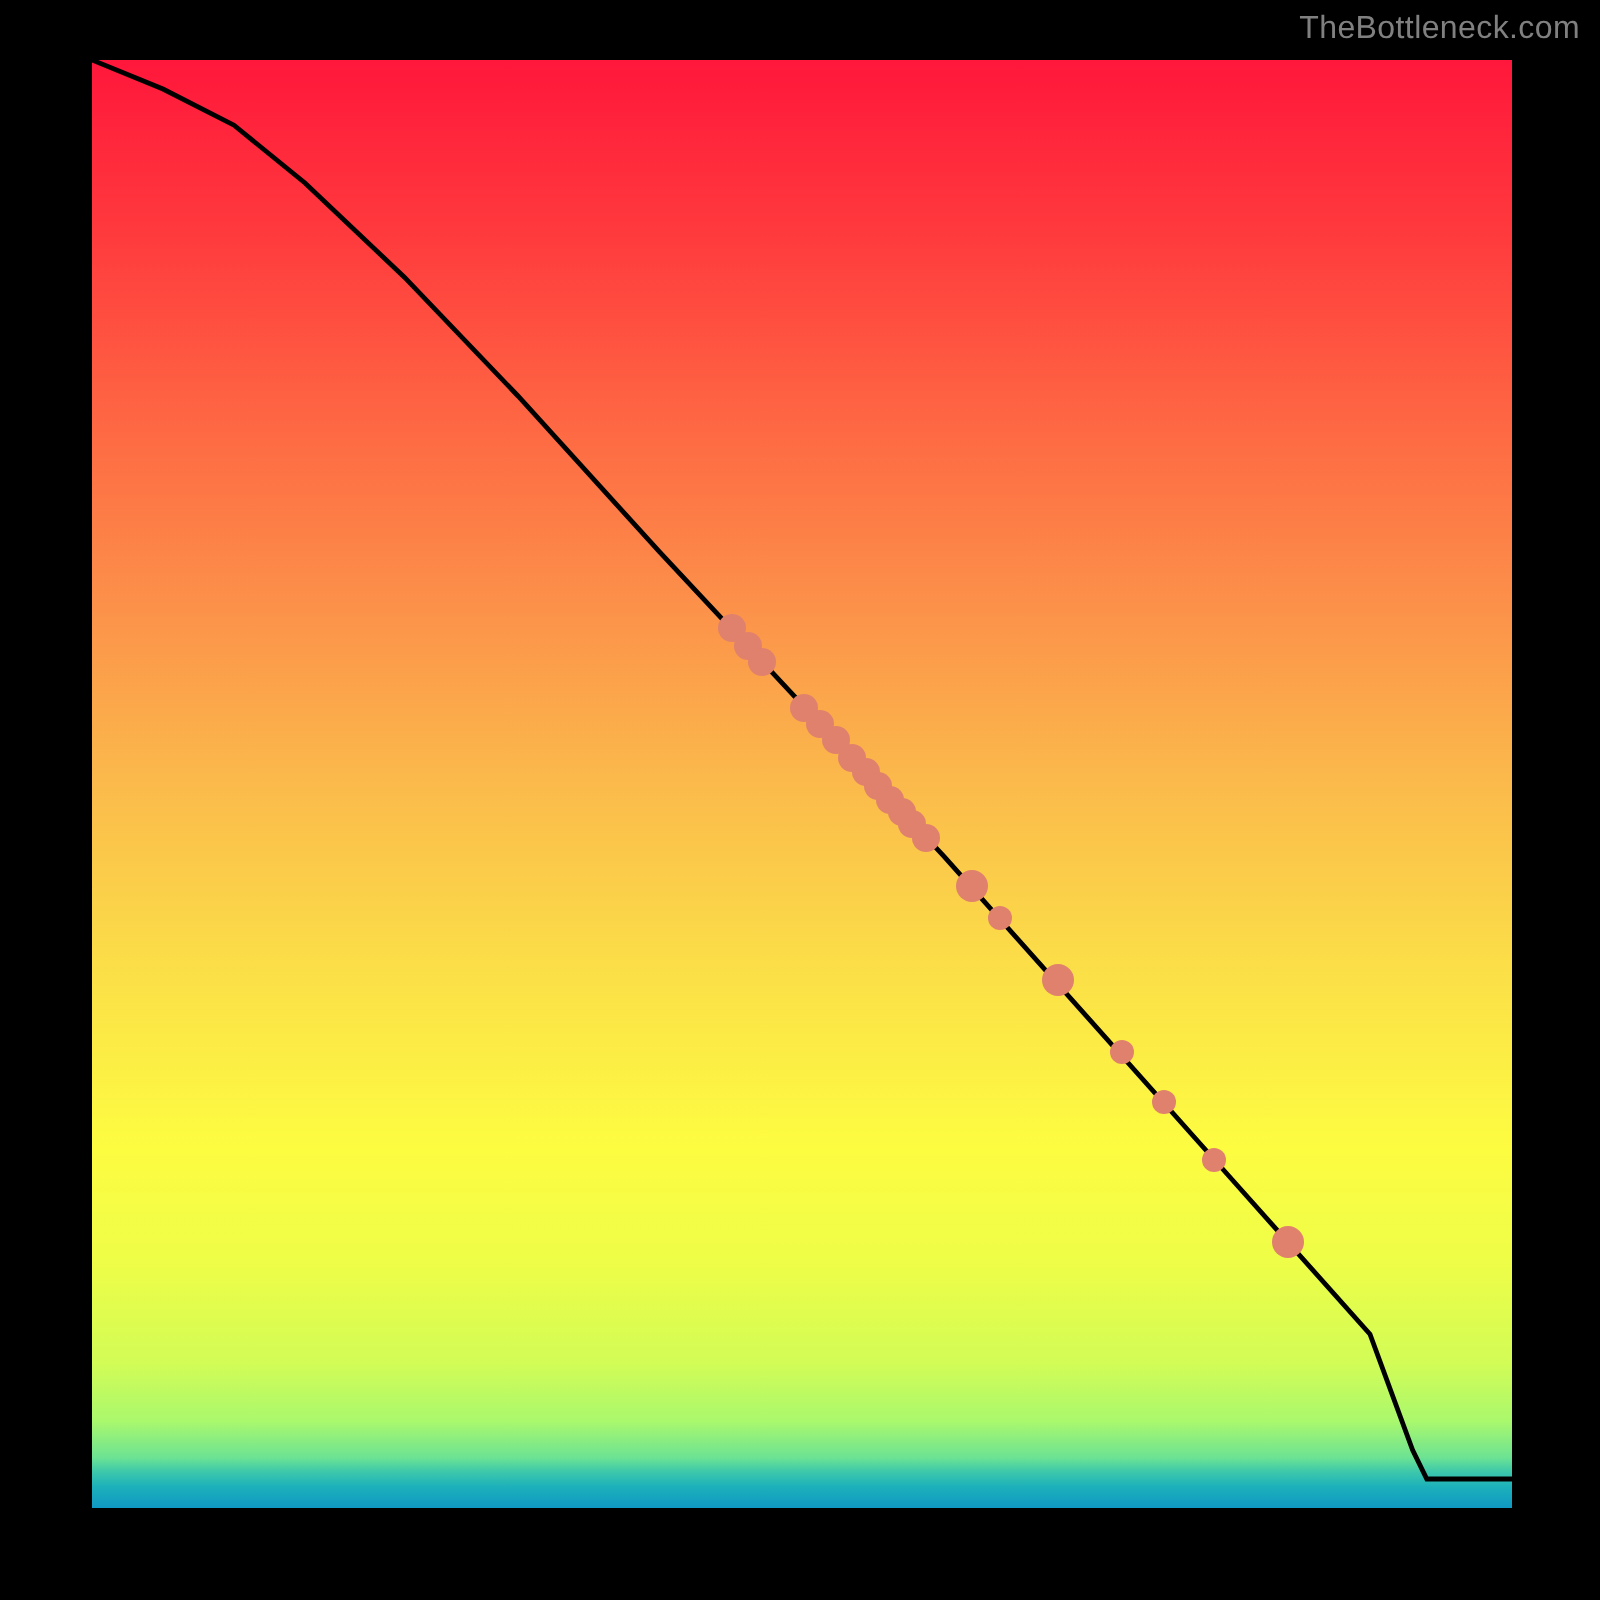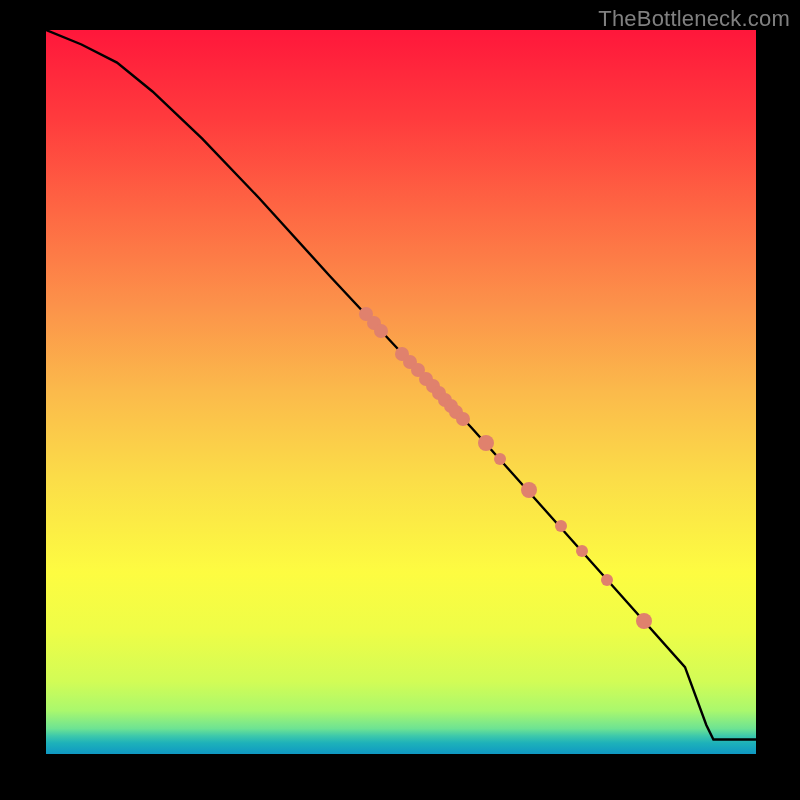--- a/index.html
+++ b/index.html
@@ -1,17 +1,17 @@
 <!DOCTYPE html>
 <html><head>
 <meta charset="utf-8">
 <style>
   * { margin: 0; padding: 0; box-sizing: border-box; }
   body { width: 800px; height: 800px; background: #000; position: relative; overflow: hidden; font-family: Arial, sans-serif; }
-  .watermark { position: absolute; top: 6px; right: 10px; color: #808080; font-size: 22px; font-weight: 500; z-index: 10; letter-spacing: 0.2px; }
+  .watermark { position: absolute; top: 6px; right: 10px; color: #808080; font-size: 16px; font-weight: 500; z-index: 10; letter-spacing: 0.2px; }
   .plot { position: absolute; left: 46px; top: 30px; width: 710px; height: 724px; }
   .gradient { position: absolute; inset: 0; }
   svg.curve { position: absolute; inset: 0; width: 100%; height: 100%; }
   .marker { position: absolute; border-radius: 50%; background: #e0816d; transform: translate(-50%, -50%); }
 </style>
 </head>
 <body>
 
 <div class="watermark">TheBottleneck.com</div>
 

